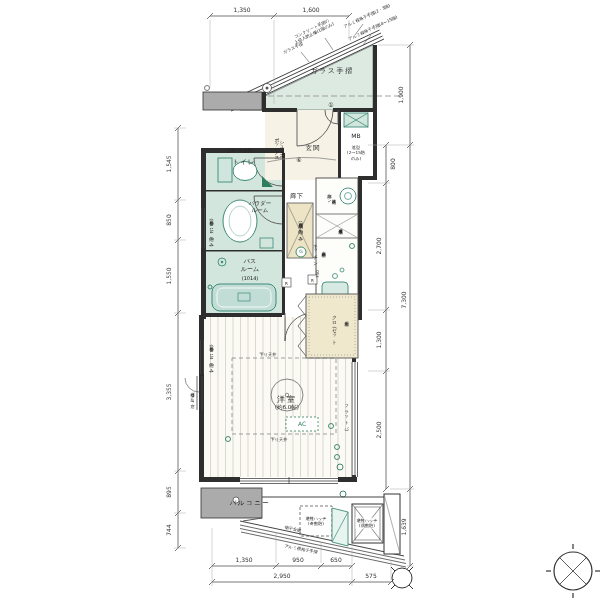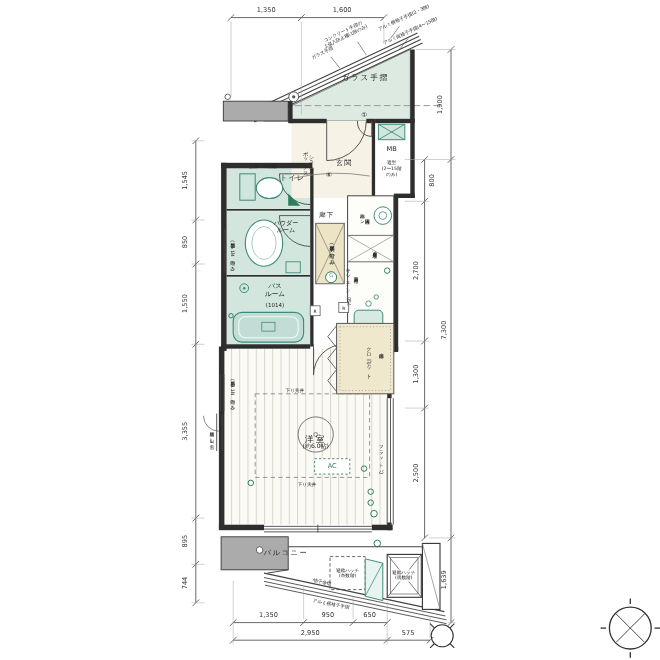--- a/index.html
+++ b/index.html
@@ -288,21 +288,21 @@
 <div class="lbl" style="left:367px;top:16px;font-size:4.2px;transform:translate(-50%,-50%) rotate(-25deg)">アルミ横格子手摺(2・3階)</div>
 <div class="lbl" style="left:373px;top:28px;font-size:4.2px;transform:translate(-50%,-50%) rotate(-25deg)">アルミ縦格子手摺(4〜15階)</div>
 
 <div class="lbl" style="left:313px;top:148px;font-size:6.5px;letter-spacing:1px">玄関</div>
 <div class="lbl v" style="left:279px;top:146px;font-size:4.8px">シューズ
 ボックス</div>
 <div class="lbl" style="left:356px;top:136px;font-size:6px">MB</div>
 <div class="lbl" style="left:356px;top:153px;font-size:4.2px">遮型
 (2〜15階
 のみ)</div>
-<div class="lbl" style="left:266px;top:162px;font-size:6.5px;letter-spacing:1px">トイレ</div>
+<div class="lbl" style="left:244px;top:162px;font-size:6.5px;letter-spacing:1px">トイレ</div>
 <div class="lbl" style="left:239px;top:151px;font-size:4.2px">上部・中段棚</div>
 <div class="lbl" style="left:260px;top:207px;font-size:5.5px">パウダー
 ルーム</div>
 <div class="lbl" style="left:250px;top:264px;font-size:6px">バス
 ルーム</div>
 <div class="lbl" style="left:250px;top:278px;font-size:5px">(1014)</div>
 <div class="lbl" style="left:297px;top:196px;font-size:6px;letter-spacing:1px">廊下</div>
 <div class="lbl v" style="left:300px;top:230px;font-size:4.6px">床下収納(1階のみ)</div>
 <div class="lbl v" style="left:315px;top:252px;font-size:4.8px">キッチン</div>
 <div class="lbl v" style="left:331px;top:196px;font-size:4.2px">洗濯機
@@ -313,21 +313,21 @@
 <div class="lbl v" style="left:346px;top:318px;font-size:4.2px">上部棚</div>
 <div class="lbl" style="left:287px;top:400px;font-size:8px;letter-spacing:2px">洋室</div>
 <div class="lbl" style="left:287px;top:407px;font-size:5.5px">(約6.0帖)</div>
 <div class="lbl teal" style="left:302px;top:424px;font-size:6px">AC</div>
 <div class="lbl" style="left:268px;top:355px;font-size:4.2px">下り天井</div>
 <div class="lbl" style="left:279px;top:440px;font-size:4.2px">下り天井</div>
 <div class="lbl v" style="left:346px;top:415px;font-size:4.2px">フラットバー</div>
 <div class="lbl v" style="left:192px;top:395px;font-size:4.2px">縦滑り出し窓</div>
 <div class="lbl v" style="left:211px;top:232px;font-size:4.2px">面格子(11〜14階のみ)</div>
 <div class="lbl v" style="left:211px;top:358px;font-size:4.2px">面格子(11〜14階のみ)</div>
-<div class="lbl" style="left:260px;top:503px;font-size:6.5px;letter-spacing:1.5px">バルコニー</div>
+<div class="lbl" style="left:250px;top:503px;font-size:6.5px;letter-spacing:1.5px">バルコニー</div>
 <div class="lbl" style="left:316px;top:521px;font-size:4.2px">避難ハッチ
 (奇数階)</div>
 <div class="lbl wbg" style="left:367px;top:523px;font-size:4.2px">避難ハッチ
 (偶数階)</div>
 <div class="lbl" style="left:293px;top:529px;font-size:4.2px;transform:translate(-50%,-50%) rotate(12deg)">物干金物</div>
 <div class="lbl" style="left:301px;top:549px;font-size:4.2px;transform:translate(-50%,-50%) rotate(11deg)">アルミ横格子手摺</div>
 <div class="lbl" style="left:286.5px;top:282.5px;font-size:4px">R</div>
 <div class="lbl" style="left:312.5px;top:279.5px;font-size:4px">R</div>
 <div class="lbl teal" style="left:301px;top:252px;font-size:4.5px">G</div>
 <div class="lbl" style="left:331px;top:105px;font-size:6px">①</div>

